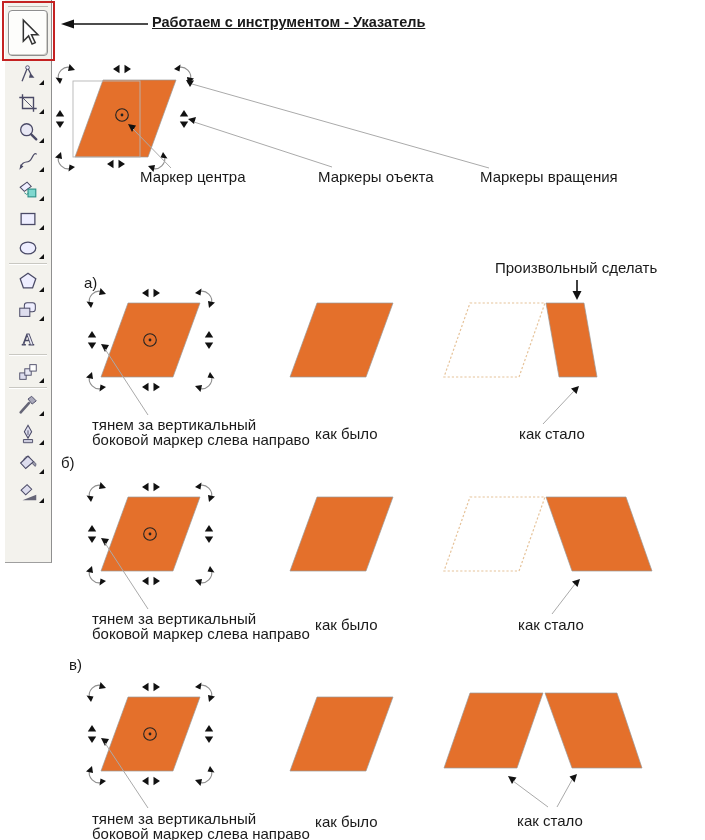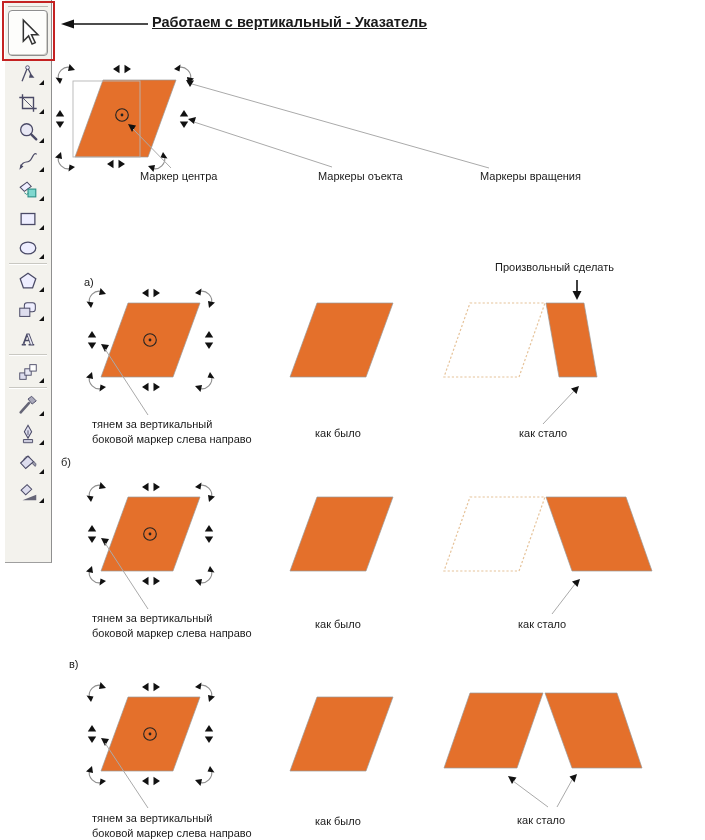--- a/index.html
+++ b/index.html
@@ -1,19 +1,19 @@
 <!DOCTYPE html>
 <html style="--accent-orange: #E4702B; --dashed-outline: #E6C39A; --highlight-red: #C42222; --leader-line: #AAAAAA; --toolbar-bg: #F3F2ED; --icon-stroke: #4A4A66; --text: #1A1A1A;"><head>
 <meta charset="utf-8">
 <style>
   html,body{margin:0;padding:0;background:#fff;font-family:"Liberation Sans",sans-serif;color:#1a1a1a;}
   #page{position:relative;width:705px;height:840px;background:#fff;overflow:hidden;}
 
   
-  .lbl{position:absolute;font-size:11px;line-height:15px;white-space:nowrap;z-index:3;}
+  .lbl{position:absolute;font-size:15px;line-height:15px;white-space:nowrap;z-index:3;}
   .b{font-weight:bold;}
   .u{text-decoration:underline;}
   .big{font-size:14.5px;}
 
   
   #toolbar{position:absolute;left:5px;top:0;width:46px;height:562px;background:#f3f2ed;
            border-right:1px solid #8f8f8f;border-bottom:1px solid #9f9f9f;z-index:1;}
   .grip{height:3px;border-top:1px solid #ffffff;border-bottom:1px solid #b9b8b2;margin:2px 3px 0;}
   .tool{position:relative;width:36px;height:27px;margin:2px auto;display:flex;align-items:center;justify-content:center;}
   .tool svg{display:block;}
@@ -300,21 +300,21 @@
       <use href="#plain" transform="translate(290,697)"></use>
       <polygon class="orange" points="470,693 543,693 517,768 444,768"></polygon>
       <polygon class="orange" points="545,693 617,693 642,768 572,768"></polygon>
       <polygon class="blk" points="508,776 516.5,777.5 512,784"></polygon>
       <line class="ldr" x1="513" y1="781" x2="548" y2="807"></line>
       <polygon class="blk" points="577,774 569.5,776.5 574.5,782.5"></polygon>
       <line class="ldr" x1="572" y1="780" x2="557" y2="807"></line>
     </g>
   </svg>
 
-  <div class="lbl b u big" style="left:152px;top:15px;">Работаем с вертикальный - Указатель</div>
+  <div class="lbl b u big" style="left:152px;top:15px;">Работаем с инструментом - Указатель</div>
 
   <div class="lbl" style="left:140px;top:169px;">Маркер центра</div>
   <div class="lbl" style="left:318px;top:169px;">Маркеры оъекта</div>
   <div class="lbl" style="left:480px;top:169px;">Маркеры вращения</div>
 
 
   <div class="lbl" style="left:84px;top:275px;">а)</div>
   <div class="lbl" style="left:495px;top:260px;">Произвольный сделать</div>
   <div class="lbl" style="left:92px;top:417px;">
     <div>тянем за вертикальный</div>

